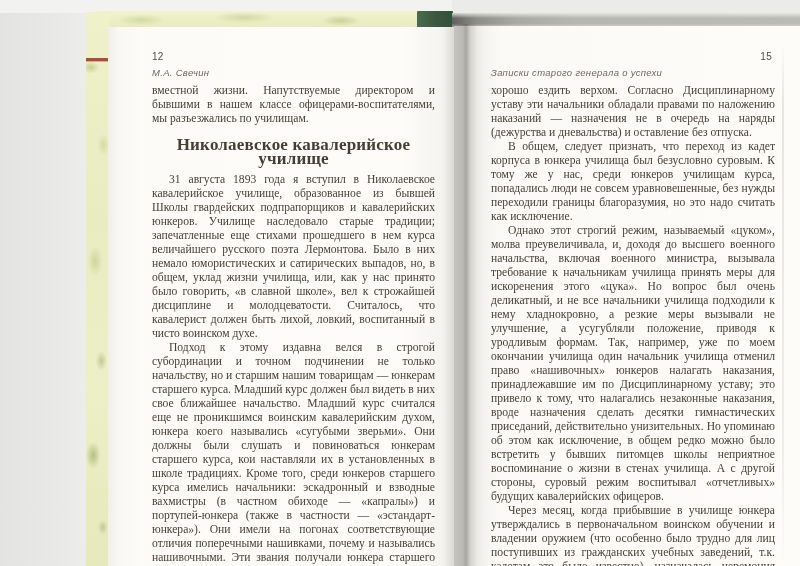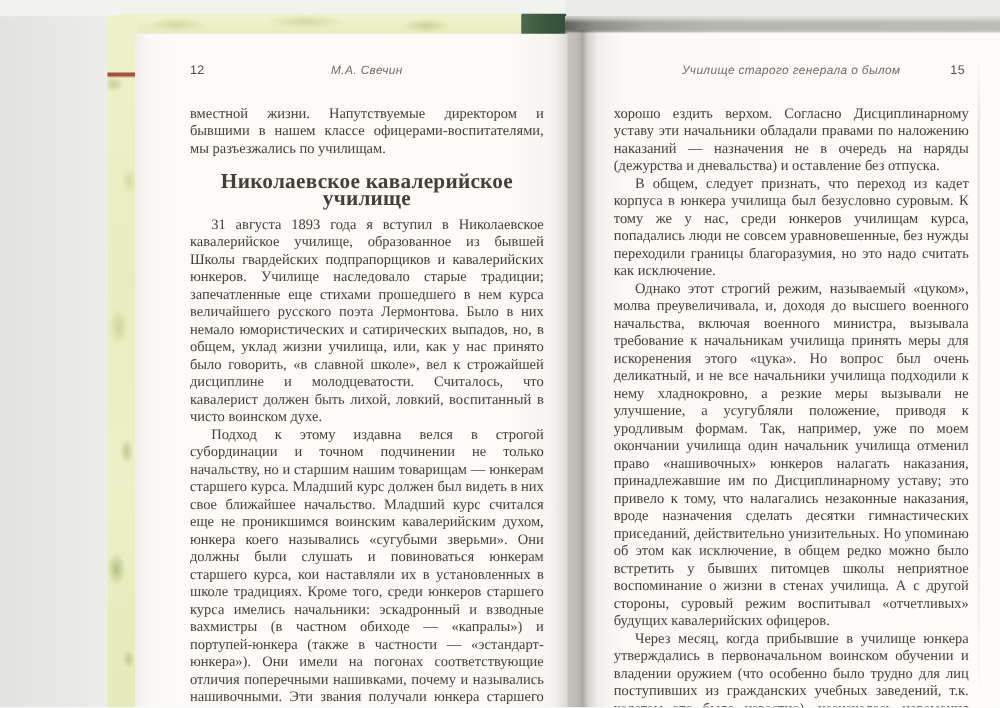--- a/index.html
+++ b/index.html
@@ -70,21 +70,21 @@
     position:absolute; left:782px; top:42px; width:2px; height:524px;
     background:linear-gradient(180deg, rgba(190,188,182,0) 0%, rgba(190,188,182,0.35) 12%, rgba(190,188,182,0.22) 80%, rgba(190,188,182,0) 100%);
   }
   
   .red-thread { position:absolute; left:86px; top:58px; width:24px; height:3px; background:#a9503a; box-shadow:0 1px 0 rgba(140,60,40,0.35); }
 
   
   .running-head { position:absolute; height:14px; font-family:"Liberation Sans", sans-serif; font-size:9.5px; color:#6f6a62; letter-spacing:0.3px; }
   .rh-left  { left:152px; top:51px; width:283px; }
   .rh-right { left:491px; top:51px; width:284px; }
-  .running-head .title { display:block; text-align:center; font-style:italic; }
+  .running-head .title { display:block; text-align:left; font-style:italic;margin-top:16px; }
   .running-head .pagenum { position:absolute; top:0; font-style:normal; color:#524d46; font-size:10px; }
   .rh-left .pagenum { left:0; }
   .rh-right .pagenum { right:3px; }
 
   
   .body-text { position:absolute; text-align:justify; font-size:11.6px; line-height:14px; color:#474038; }
   .bt-left  { left:152px; top:84px; width:283px; }
   .bt-right { left:491px; top:84px; width:284px; }
   .body-text p { margin:0; }
   .body-text p.indent { text-indent:17px; }
@@ -119,21 +119,21 @@
   </div>
 
   <div class="body-text bt-left">
     <p class="noindent">вместной жизни. Напутствуемые директором и бывшими в нашем классе офицерами-воспитателями, мы разъезжались по училищам.</p>
     <h2 class="section-heading">Николаевское кавалерийское училище</h2>
     <p class="indent">31 августа 1893 года я вступил в Николаевское кавалерийское училище, образованное из бывшей Школы гвардейских подпрапорщиков и кавалерийских юнкеров. Училище наследовало старые традиции; запечатленные еще стихами прошедшего в нем курса величайшего русского поэта Лермонтова. Было в них немало юмористических и сатирических выпадов, но, в общем, уклад жизни училища, или, как у нас принято было говорить, «в славной школе», вел к строжайшей дисциплине и молодцеватости. Считалось, что кавалерист должен быть лихой, ловкий, воспитанный в чисто воинском духе.</p>
     <p class="indent">Подход к этому издавна велся в строгой субординации и точном подчинении не только начальству, но и старшим нашим товарищам — юнкерам старшего курса. Младший курс должен был видеть в них свое ближайшее начальство. Младший курс считался еще не проникшимся воинским кавалерийским духом, юнкера коего назывались «сугубыми зверьми». Они должны были слушать и повиноваться юнкерам старшего курса, кои наставляли их в установленных в школе традициях. Кроме того, среди юнкеров старшего курса имелись начальники: эскадронный и взводные вахмистры (в частном обиходе — «капралы») и портупей-юнкера (также в частности — «эстандарт-юнкера»). Они имели на погонах соответствующие отличия поперечными нашивками, почему и назывались нашивочными. Эти звания получали юнкера старшего курса, приказом по училищу, за успехи — в науках, строевых занятиях и умении</p>
   </div>
 
   <div class="running-head rh-right">
-    <span class="title">Училище старого генерала о былом</span>
+    <span class="title">Записки старого генерала о успехи</span>
     <span class="pagenum">15</span>
   </div>
 
   <div class="body-text bt-right">
     <p class="noindent">хорошо ездить верхом. Согласно Дисциплинарному уставу эти начальники обладали правами по наложению наказаний — назначения не в очередь на наряды (дежурства и дневальства) и оставление без отпуска.</p>
     <p class="indent">В общем, следует признать, что переход из кадет корпуса в юнкера училища был безусловно суровым. К тому же у нас, среди юнкеров училищам курса, попадались люди не совсем уравновешенные, без нужды переходили границы благоразумия, но это надо считать как исключение.</p>
     <p class="indent">Однако этот строгий режим, называемый «цуком», молва преувеличивала, и, доходя до высшего военного начальства, включая военного министра, вызывала требование к начальникам училища принять меры для искоренения этого «цука». Но вопрос был очень деликатный, и не все начальники училища подходили к нему хладнокровно, а резкие меры вызывали не улучшение, а усугубляли положение, приводя к уродливым формам. Так, например, уже по моем окончании училища один начальник училища отменил право «нашивочных» юнкеров налагать наказания, принадлежавшие им по Дисциплинарному уставу; это привело к тому, что налагались незаконные наказания, вроде назначения сделать десятки гимнастических приседаний, действительно унизительных. Но упоминаю об этом как исключение, в общем редко можно было встретить у бывших питомцев школы неприятное воспоминание о жизни в стенах училища. А с другой стороны, суровый режим воспитывал «отчетливых» будущих кавалерийских офицеров.</p>
     <p class="indent">Через месяц, когда прибывшие в училище юнкера утверждались в первоначальном воинском обучении и владении оружием (что особенно было трудно для лиц поступивших из гражданских учебных заведений, т.к. кадетам это было известно), назначалась церемония приня-</p>
   </div>
 

